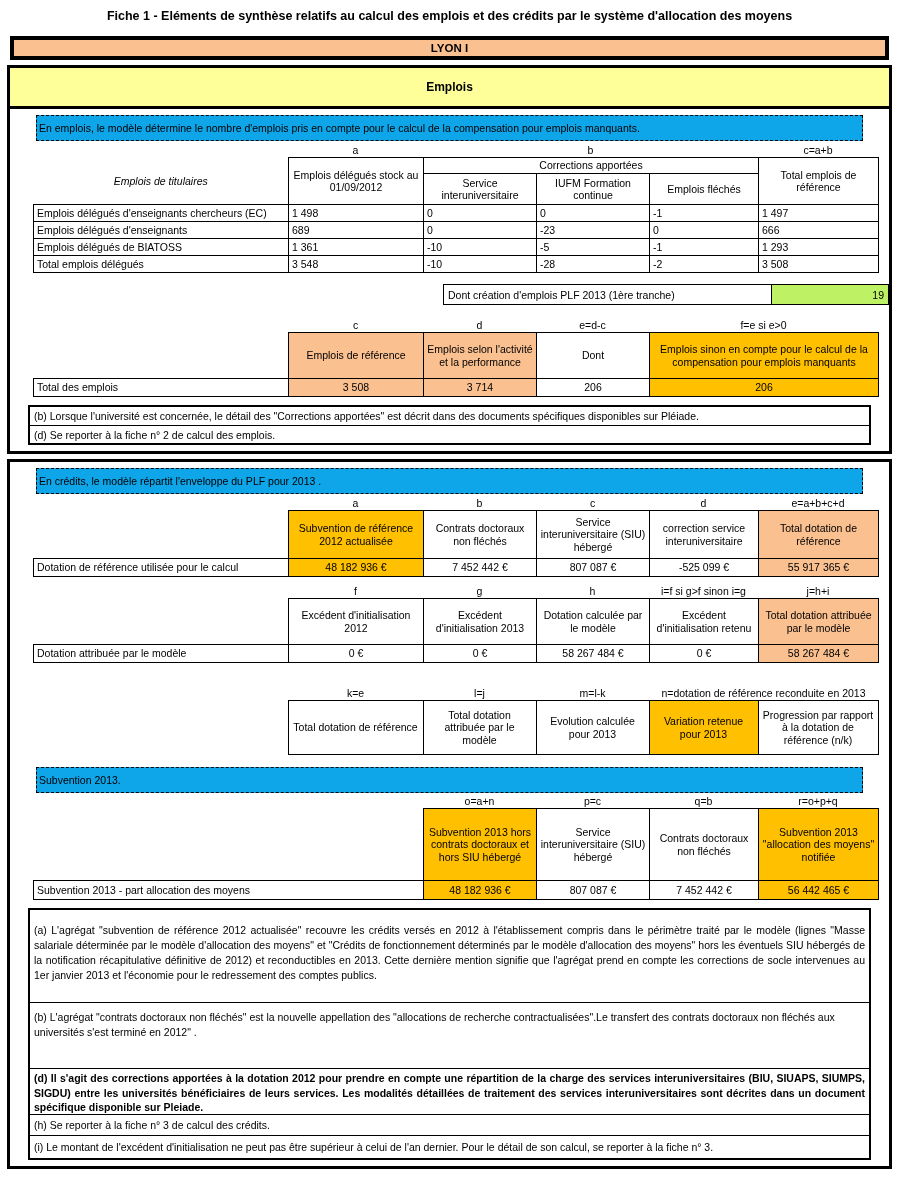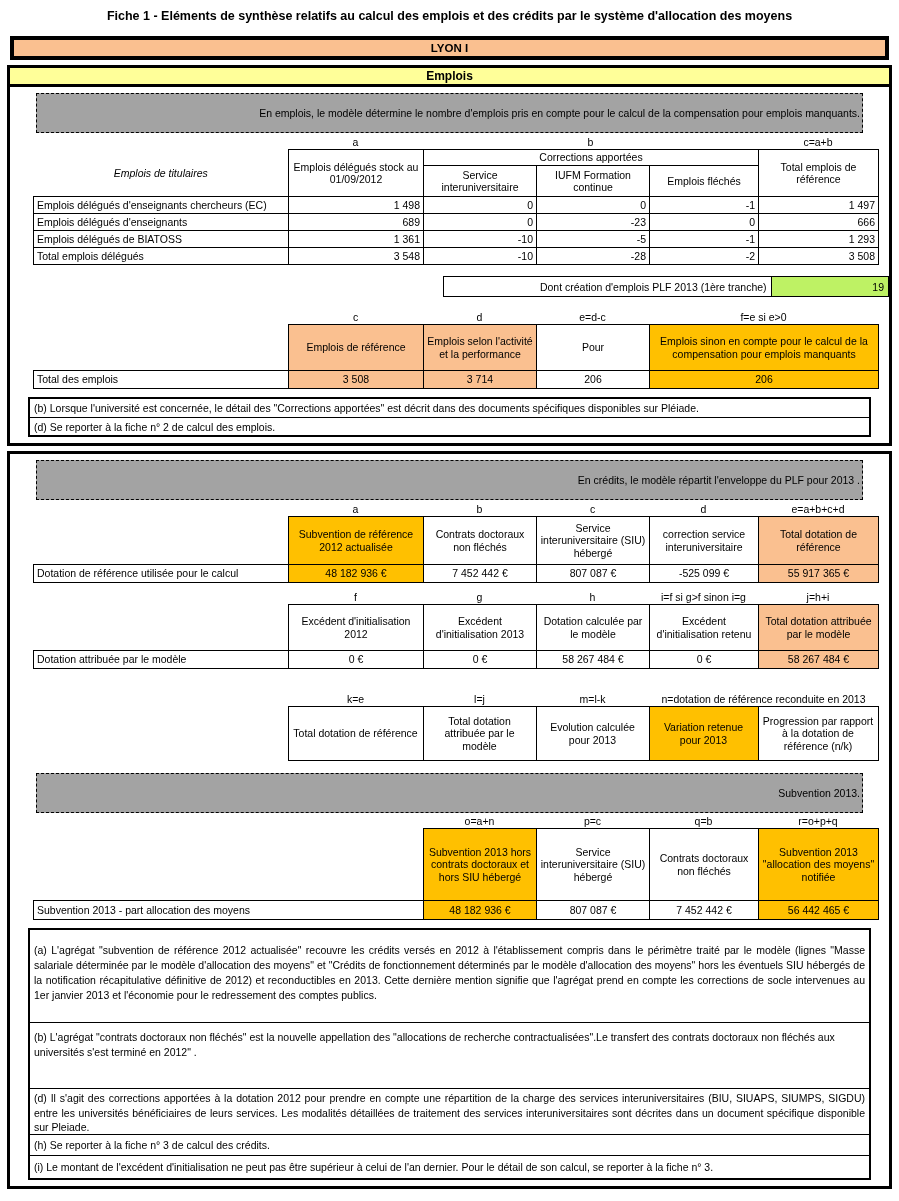--- a/index.html
+++ b/index.html
@@ -12,65 +12,65 @@
   .page-title { text-align:center; font-weight:bold; font-size:12.5px; padding-top:9px; }
 
   .univ-band {
     margin: 13px 10px 0 10px; border: 4px solid #000; background: #FAC090;
     text-align: center; font-weight: bold; font-size: 11.5px; padding: 2px 0;
   }
 
   .section { margin: 5px 7px 0 7px; border: 3px solid #000; padding-bottom: 6px; }
   .section-title {
     background: #FFFF99; border-bottom: 3px solid #000;
-    text-align: center; font-weight: bold; font-size: 12px; padding: 1px 0;
+    text-align: center; font-weight: bold; font-size: 12px; padding: 12px 0;
   }
   .intro {
-    margin: 6px 26px 0 26px; border: 1px dashed #000; background: #a3a3a3;
-    text-align: right; font-size: 10.5px; padding: 13px 2px;
+    margin: 6px 26px 0 26px; border: 1px dashed #000; background: #0ea5e9;
+    text-align: left; font-size: 10.5px; padding: 6px 2px;
   }
 
   .letters { display: grid; margin: 3px 0 0 23px; width: 845px; font-size: 10.5px; }
   .letters span { text-align: center; height: 13px; line-height: 13px; overflow: hidden; }
   .gE1 { grid-template-columns: 255px 135px 335px 120px; }
   .gE2 { grid-template-columns: 255px 135px 113px 113px 229px; }
   .gC1 { grid-template-columns: 255px 135px 113px 113px 109px 120px; }
   .gC3 { grid-template-columns: 255px 135px 113px 113px 229px; }
   .gS  { grid-template-columns: 390px 113px 113px 109px 120px; }
 
   table.t { border-collapse: collapse; table-layout: fixed; margin-left: 23px; }
   .t td {
     border: 1px solid #000; font-size: 10.5px; line-height: 1.18;
     padding: 0 3px; overflow: hidden; vertical-align: middle;
   }
   .t td.free { border: none; background: transparent; }
   .hdr { text-align: center; }
   .lbl { text-align: left; }
-  .num { text-align: right; }
+  .num { text-align: left; }
   .ctr { text-align: center; }
   .gold  { background: #FFC000; }
   .peach { background: #FAC090; }
   .ital  { font-style: italic; vertical-align: bottom; text-align: center; }
   .bt2{border-top-width:2px} .bb2{border-bottom-width:2px} .bl2{border-left-width:2px} .br2{border-right-width:2px}
   .bt3{border-top-width:3px} .bb3{border-bottom-width:3px} .bl3{border-left-width:3px} .br3{border-right-width:3px}
   .hE1a { height: 16px; } .hE1b { height: 31px; } .hRow { height: 17px; }
   .hHdr46 { height: 46px; } .hHdr48 { height: 48px; } .hHdr54 { height: 54px; } .hHdr72 { height: 72px; }
   .hRow18 { height: 18px; } .hRow19 { height: 19px; }
   .plf-table { border-collapse: collapse; table-layout: fixed; margin: 11px 0 0 433px; }
   .plf-table td { border: 1px solid #000; font-size: 10.5px; height: 20px; padding: 2px 4px; overflow: hidden; }
   .plf-gold { background:#bef264; border-width:2px; text-align:right; font-size:10.5px; }
   .mt14 { margin-top: 14px; } .mt8 { margin-top: 8px; } .mt24 { margin-top: 24px; } .mt12 { margin-top: 12px; } .mt2 { margin-top: 2px; }
 
   .notes { margin: 8px 18px 0 18px; border: 2px solid #000; }
   .notes .note { border-top: 1px solid #000; font-size: 10.5px; padding: 0 4px; overflow: hidden; }
   .notes .note:first-child { border-top: none; }
   .nE { height: 18px; line-height: 18px; white-space: nowrap; }
   .nA { height: 92px; padding-top: 13px !important; text-align: justify; line-height: 15px; }
   .nB { height: 66px; padding-top: 7px !important; line-height: 15px; }
-  .nD { height: 46px; padding-top: 2px !important; text-align: justify; line-height: 14.5px; }
+  .nD { height: 46px; padding-top: 2px !important; text-align: justify; line-height: 14.5px; font-weight: bold; }
   .nH { height: 21px; line-height: 21px; white-space: nowrap; }
   .nI { height: 23px; line-height: 23px; white-space: nowrap; }
 </style>
 </head>
 <body>
 
 <div class="page-title">Fiche 1 - Eléments de synthèse relatifs au calcul des emplois et des crédits par le système d'allocation des moyens</div>
 
 <div class="univ-band">LYON I</div>
 
@@ -168,21 +168,21 @@
         <col style="width:135px">
         <col style="width:113px">
         <col style="width:113px">
         <col style="width:229px">
       </colgroup>
     <tbody>
         <tr class="hHdr46">
       <td class="free"></td>
       <td class="hdr peach bl3 bt3 bb2">Emplois de référence</td>
       <td class="hdr peach bt3 bb2">Emplois selon l'activité et la performance</td>
-      <td class="hdr bt3 bb2">Pour</td>
+      <td class="hdr bt3 bb2">Dont</td>
       <td class="hdr gold bl2 bt3 bb2 br3">Emplois sinon en compte pour le calcul de la compensation pour emplois manquants</td>
     </tr>
     <tr class="hRow18">
       <td class="lbl bl3 bt2 bb3">Total des emplois</td>
       <td class="ctr peach bt2 bb3">3 508</td>
       <td class="ctr peach bt2 bb3">3 714</td>
       <td class="ctr bt2 bb3">206</td>
       <td class="ctr gold bl2 bt2 bb3 br3">206</td>
     </tr>
   </tbody>

